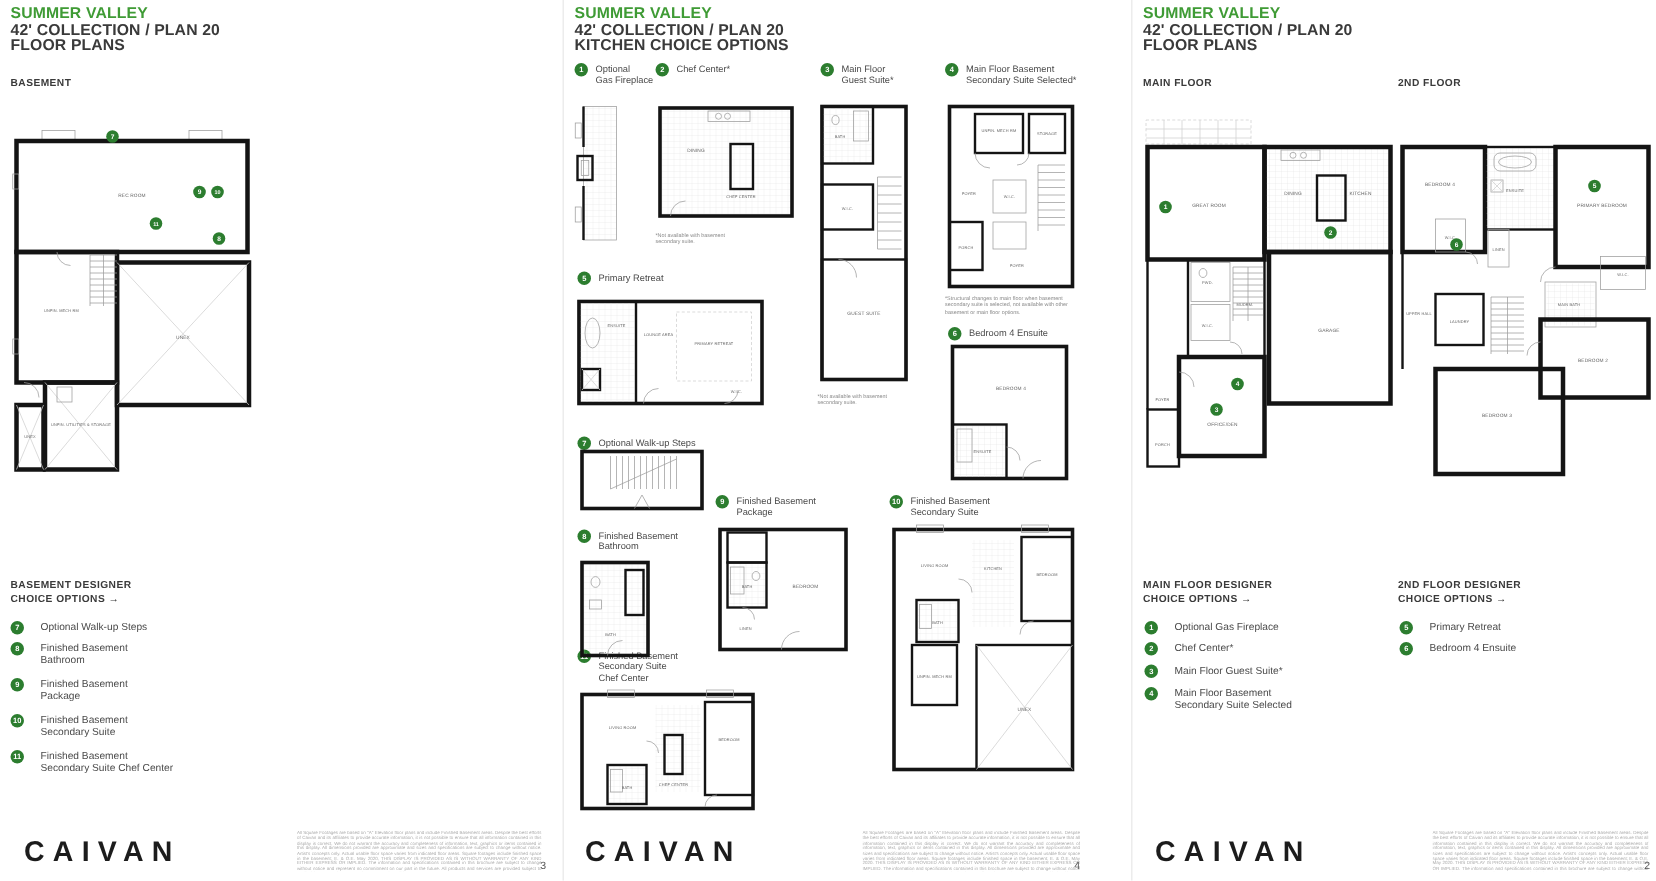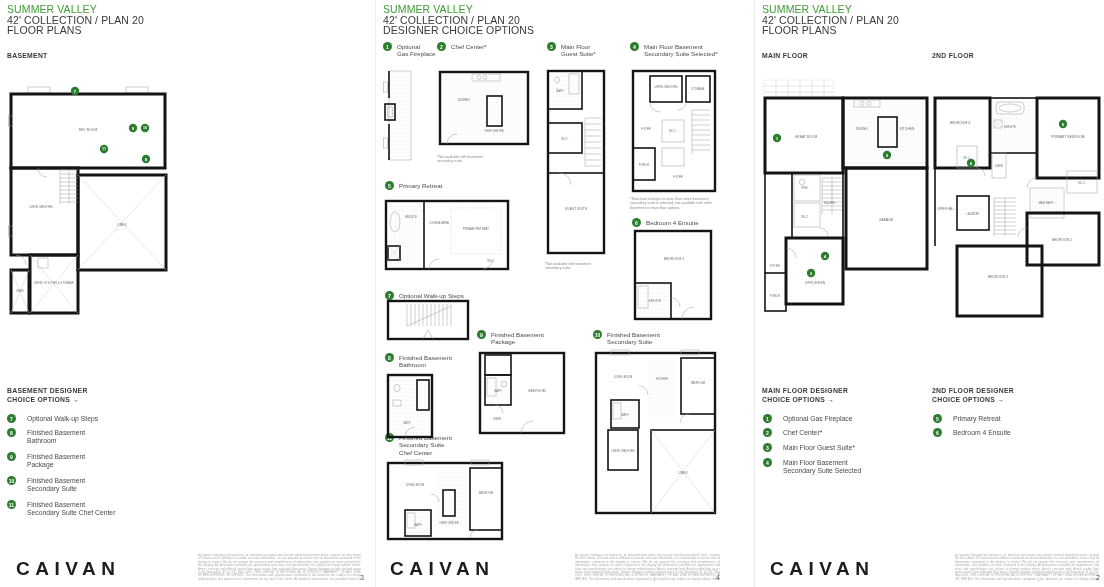--- a/index.html
+++ b/index.html
@@ -4,21 +4,21 @@
 <style>
   html,body{margin:0;padding:0;}
   body{width:1104px;height:587px;background:#fff;position:relative;overflow:hidden;
        font-family:"Liberation Sans","DejaVu Sans",sans-serif;color:#3a3a3a;}
   .panel{position:absolute;top:0;height:587px;}
   #p-left{left:0;width:368px;}
   #p-mid{left:380px;width:344px;}
   #p-right{left:760px;width:344px;}
   .vdiv{position:absolute;top:0;width:1px;height:587px;background:#ececec;}
   .hdr{position:absolute;left:7px;top:4px;}
-  .hdr div{font-size:10.5px;font-weight:normal;line-height:10.5px;letter-spacing:.1px;white-space:nowrap;}
+  .hdr div{font-size:10.5px;font-weight:bold;line-height:10.5px;letter-spacing:.1px;white-space:nowrap;}
   .hdr .t1{color:#3f9b35;}
   .seclabel{position:absolute;font-size:6.8px;font-weight:bold;letter-spacing:.3px;}
   .plan{position:absolute;}
   svg{display:block;overflow:visible;}
   .w{fill:none;stroke:#141414;stroke-width:3;}
   .plan-sm .w{stroke-width:2.4;}
   .w2{fill:none;stroke:#141414;stroke-width:1.6;}
   .t{fill:none;stroke:#9c9c9c;stroke-width:.5;}
   .x{fill:none;stroke:#cfcfcf;stroke-width:.5;}
   .tile{stroke:none;}
@@ -139,21 +139,21 @@
 
   <div class="logo" style="left:16px">CAIVAN</div>
   <div class="fineprint" style="left:198px;width:163px">All Square Footages are based on "A" Elevation floor plans and include Finished Basement areas. Despite the best efforts of Caivan and its affiliates to provide accurate information, it is not possible to ensure that all information contained in this display is correct. We do not warrant the accuracy and completeness of information, text, graphics or items contained in this display. All dimensions provided are approximate and sizes and specifications are subject to change without notice. Artist's concepts only. Actual usable floor space varies from indicated floor areas. Square footages include finished space in the basement; E. &amp; O.E. May 2020. THIS DISPLAY IS PROVIDED AS IS WITHOUT WARRANTY OF ANY KIND EITHER EXPRESS OR IMPLIED. The information and specifications contained in this brochure are subject to change without notice and represent no commitment on our part in the future. All products and services are provided subject to applicable taxes and accompanying terms and conditions.</div>
   <div class="pagenum">3</div>
 </section>
 
 <section class="panel" id="p-mid">
   <header class="hdr" style="left:3px">
     <div class="t1">SUMMER VALLEY</div>
     <div>42' COLLECTION / PLAN 20</div>
-    <div>DESIGNER CHOICE OPTIONS</div>
+    <div>KITCHEN CHOICE OPTIONS</div>
   </header>
 
   <div class="orow" style="left:3px;top:42px">
     <span class="lnum">1</span>
     <span class="llabel">Optional
 Gas Fireplace</span>
   </div>
   <div class="orow" style="left:57px;top:42px">
     <span class="lnum">2</span>
     <span class="llabel">Chef Center*</span>

